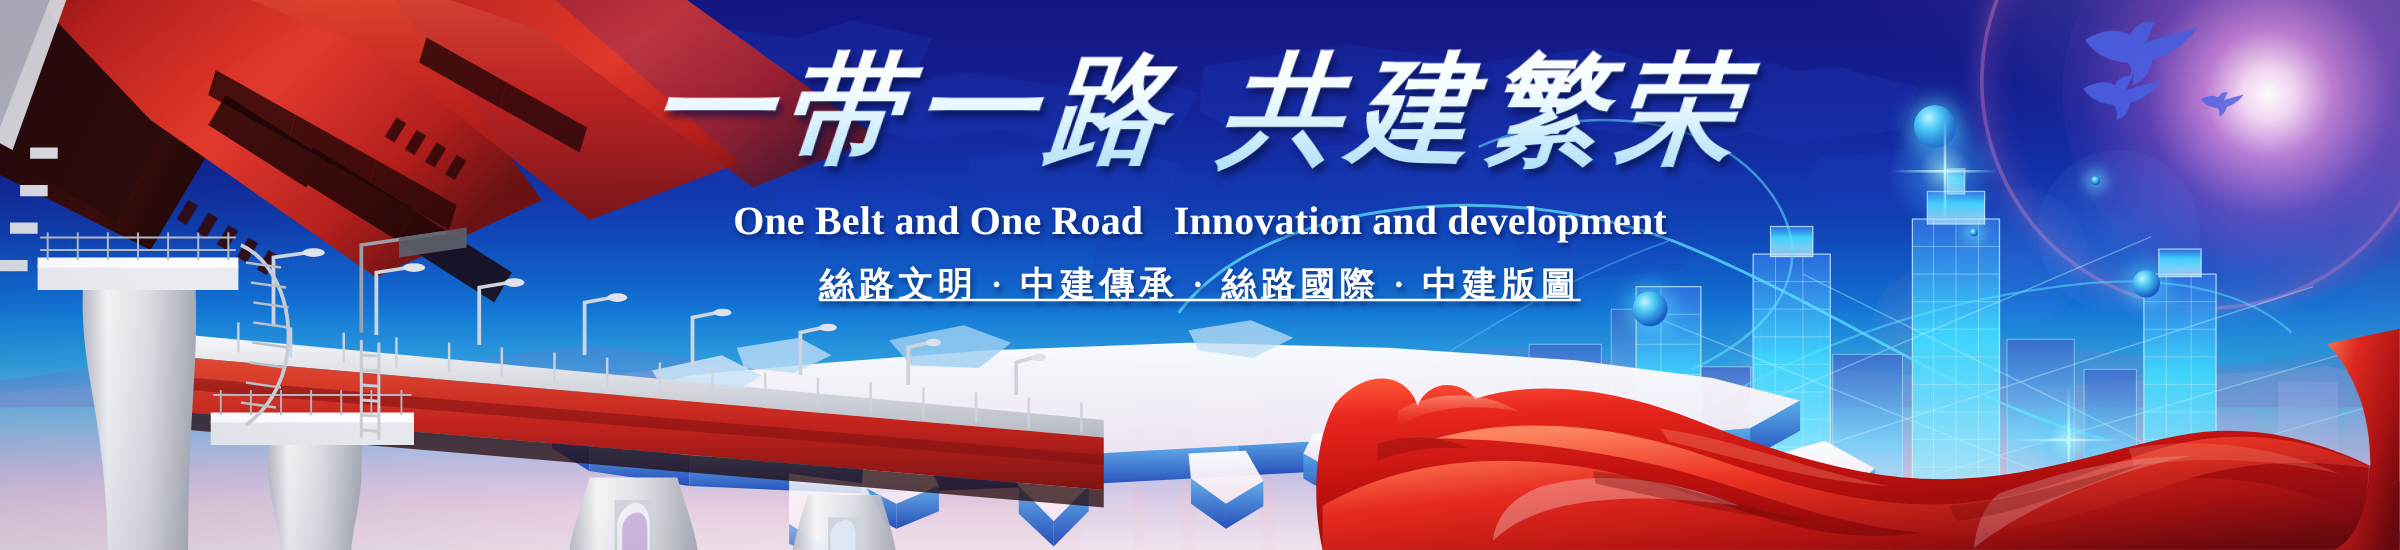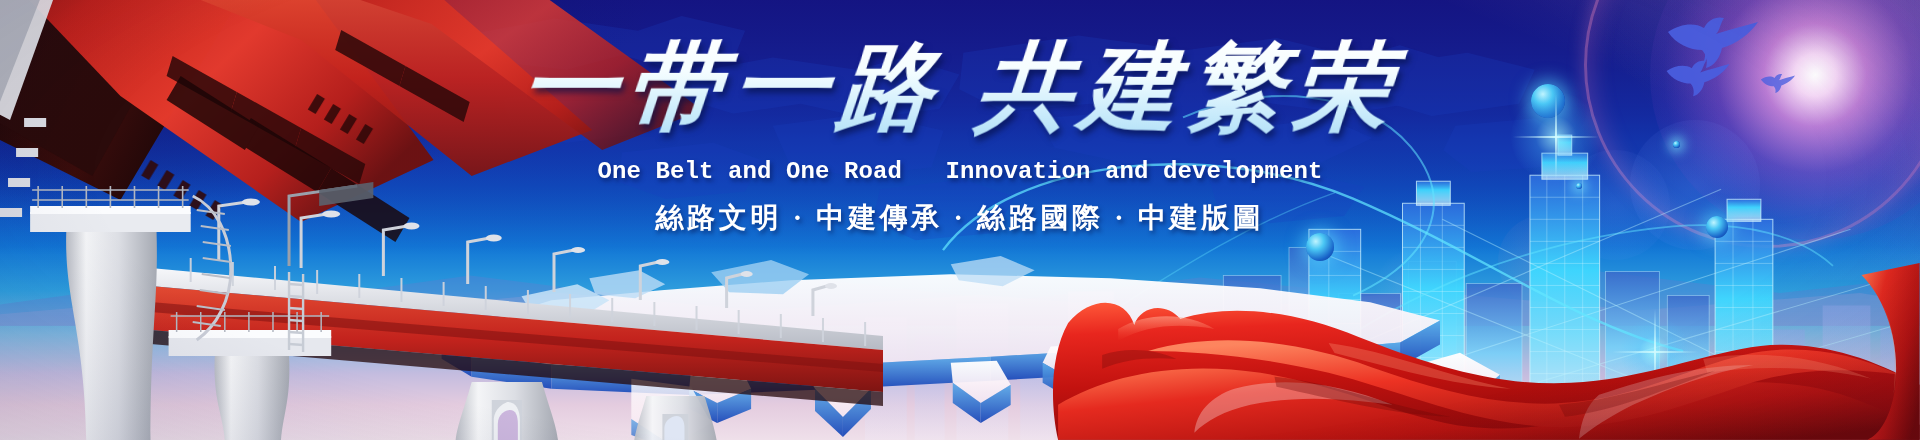--- a/index.html
+++ b/index.html
@@ -140,37 +140,38 @@
     background-clip:text;
     -webkit-text-fill-color:transparent;
     filter:drop-shadow(3px 5px 3px rgba(5,15,70,.65));
     margin:0;
     padding:0 0 4px 0;
     transform:skewX(-5deg);
   }
   .title-cn .gap{display:inline-block;width:34px;}
 
   .subtitle-en{
-    font-family:Liberation Mono, monospace;
-    font-size:24px;
+    font-family:Liberation Serif, serif;
+    font-size:32px;
     font-weight:700;
     color:#ffffff;
     letter-spacing:.004em;
     margin:12px 0 0 0;
     text-shadow:2px 3px 4px rgba(6,22,80,.60);
     white-space:pre;
   }
   .subtitle-cn{
     font-family:"Liberation Serif",serif;
     font-size:28px;
     font-weight:700;
     color:#ffffff;
     letter-spacing:.13em;
     margin:14px 0 0 0;
     text-shadow:2px 3px 4px rgba(6,22,80,.55);
+    text-decoration:underline;
   }
 
   
   .vignette{
     position:absolute;inset:0;pointer-events:none;
     background:radial-gradient(ellipse 86% 120% at 50% 40%, rgba(0,0,0,0) 52%, rgba(5,10,60,.22) 100%);
   }
 </style>
 </head>
 <body>

